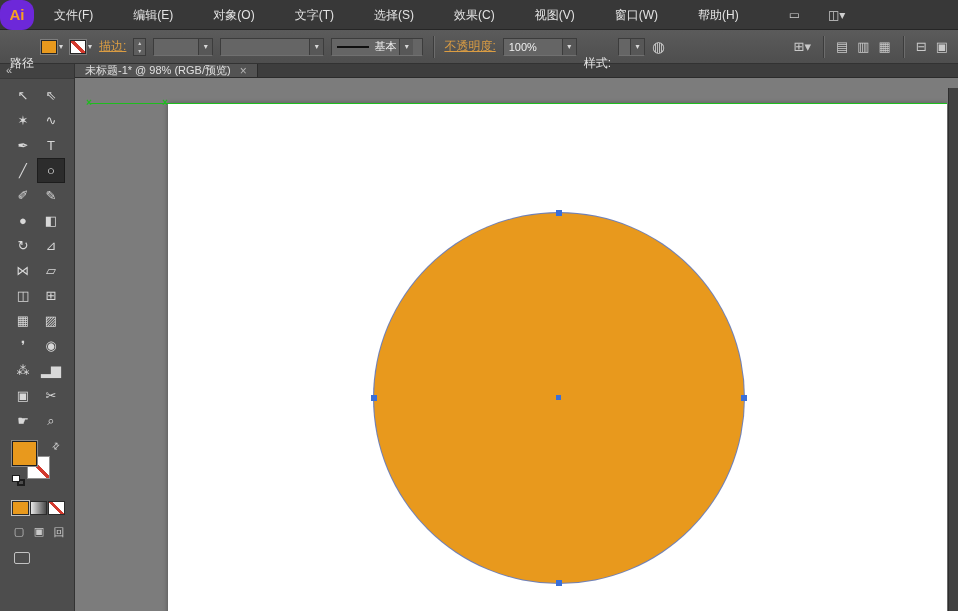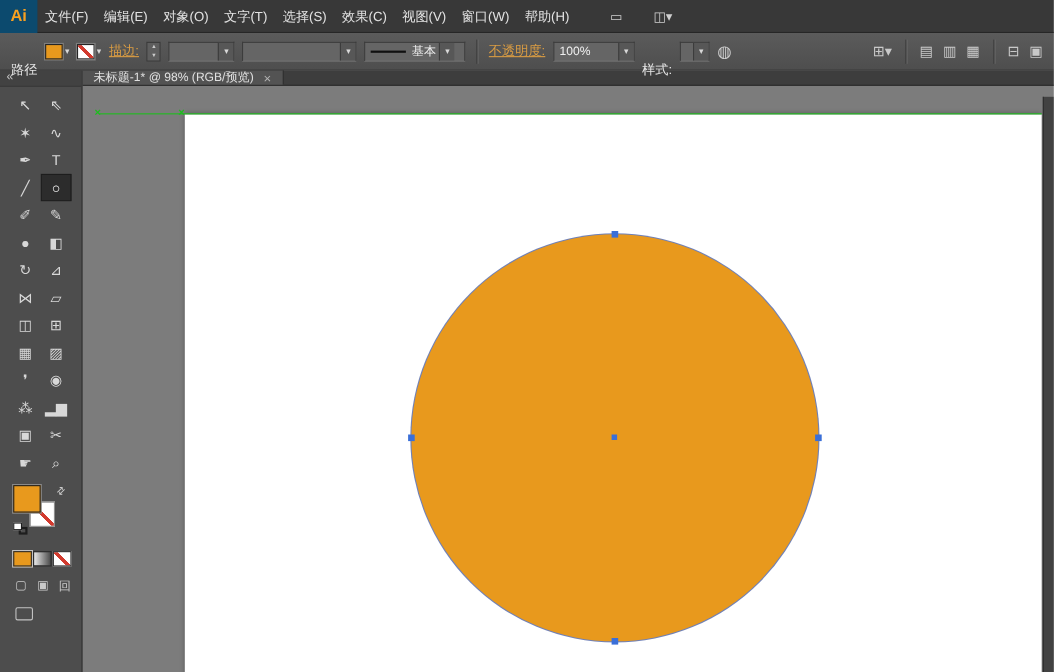--- a/index.html
+++ b/index.html
@@ -1,23 +1,23 @@
 <!DOCTYPE html>
 <html><head>
 <meta charset="utf-8">
 <style>
   * { margin:0; padding:0; box-sizing:border-box; }
   html,body { width:958px; height:611px; overflow:hidden; }
   body { position:relative; background:#7c7c7c; font-family:"Liberation Sans","DejaVu Sans",sans-serif; }
 
   
   .menubar { position:absolute; left:0; top:0; width:958px; height:30px; background:#383838; border-bottom:1px solid #262626; display:flex; align-items:center; z-index:10; }
-  .logo { width:34px; height:30px; background:#0c4a6e; color:#f7a021; font-weight:bold; font-size:15px; display:flex; align-items:center; justify-content:center; }
+  .logo { width:34px; height:30px; background:#6d28d9; color:#f7a021; font-weight:bold; font-size:15px; display:flex; align-items:center; justify-content:center;border-radius:12px; }
   .menus { display:flex; align-items:center; }
-  .menu-item { color:#e3e3e3; font-size:12px; padding:0 7px; line-height:30px; white-space:nowrap; }
+  .menu-item { color:#e3e3e3; font-size:12px; padding:0 20px; line-height:30px; white-space:nowrap; }
   .mb-icons { margin-left:30px; display:flex; align-items:center; gap:28px; color:#cfcfcf; font-size:12px; }
   .mb-icon { display:flex; align-items:center; gap:3px; }
 
   
   .controlbar { position:absolute; left:0; top:30px; width:958px; height:34px; background:linear-gradient(#5b5b5b,#4e4e4e); border-bottom:1px solid #323232; display:flex; align-items:center; padding:0 10px; gap:7px; font-size:12px; color:#e6e6e6; z-index:9; }
   .cb-label { white-space:nowrap;margin-top:34px; }
   .link { color:#db9d43; text-decoration:underline; white-space:nowrap; }
   .swatch-combo { display:flex; align-items:center; gap:2px; }
   .swatch { width:16px; height:14px; border:1px solid #262626; box-shadow:0 0 0 1px #7e7e7e; }
   .stroke-none { background:linear-gradient(45deg, transparent 42%, #d23a2e 42%, #d23a2e 58%, transparent 58%), #fff; }

